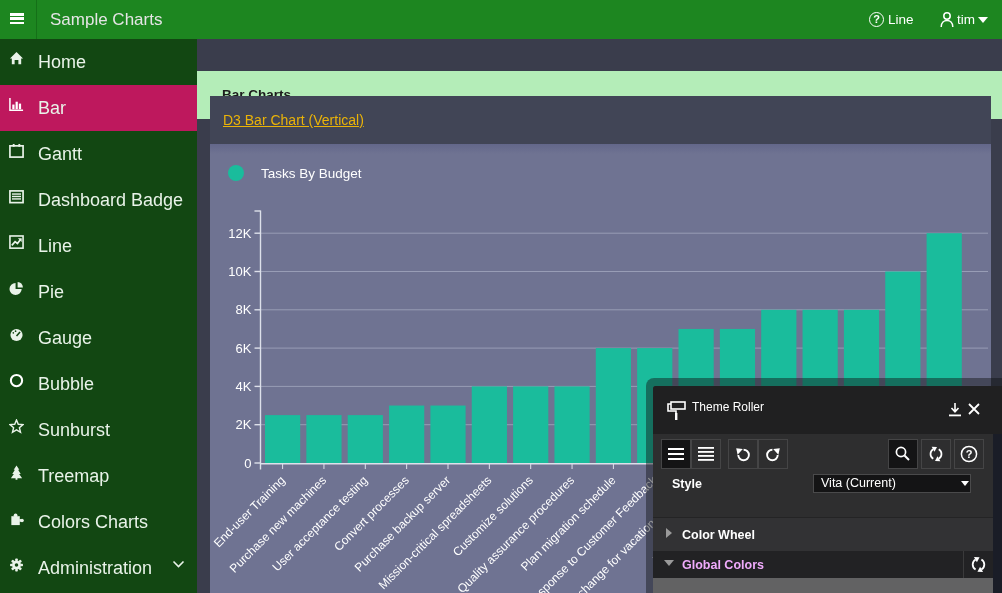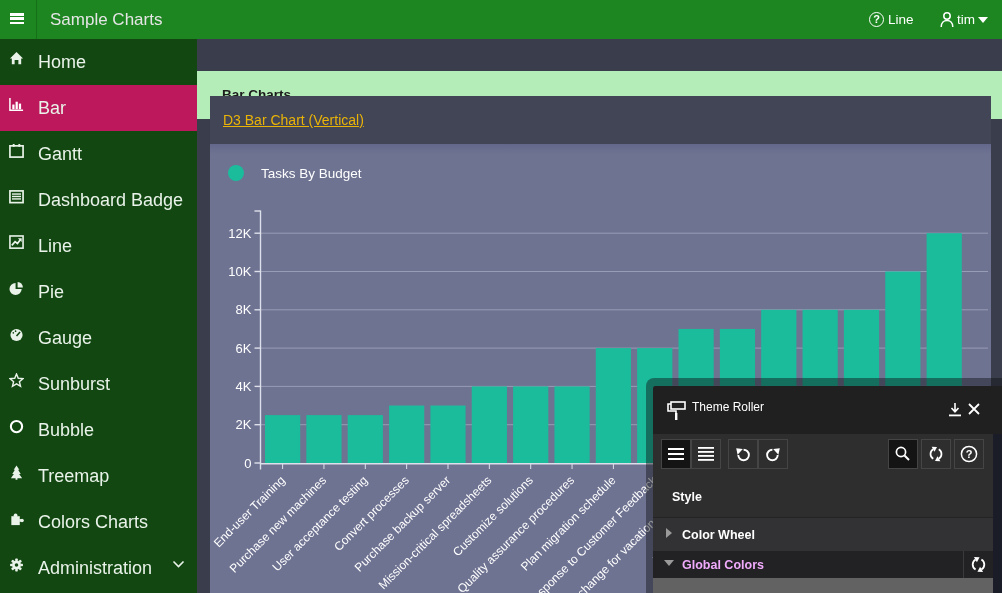--- a/index.html
+++ b/index.html
@@ -31,21 +31,21 @@
 #paneltitle { position:absolute; left:13px; top:16px; color:#eab308; font-size:14px;text-decoration:underline; }
 #chart { position:absolute; left:210px; top:144px; width:781px; height:449px; }
 #trshadow { position:absolute; left:646px; top:378px; width:356px; height:215px;
   background:rgba(16,18,20,0.45); border-radius:8px 0 0 0; }
 #troller { position:absolute; left:653px; top:386px; width:349px; height:207px; background:#2e2e2f; overflow:hidden; border-radius:3px 0 0 0; }
 #tr-head { position:absolute; left:0; top:0; width:349px; height:48px; background:#202021; }
 #tr-title { position:absolute; left:39px; top:14px; color:#fff; font-size:12px; }
 #tr-rightcol { position:absolute; left:340px; top:48px; width:9px; height:159px; background:#1a1d27; }
 .trbtn { position:absolute; width:30px; height:30px; background:#2e2e2f; border:1px solid #454546; }
 .trbtn.dark { background:#141415; }
-#tr-style { position:absolute; left:0; top:92px; width:341px; height:36px; }
+#tr-style { position:absolute; left:0; top:79px; width:341px; height:36px; }
 #tr-style .lab { position:absolute; left:19px; top:12px; color:#fff; font-size:12.5px; font-weight:bold; }
 #tr-combo { position:absolute; left:160px; top:9px; width:158px; height:19px; background:#141415;
   border:1px solid #4a4a4b; color:#fff; font-size:12.5px; }
 #tr-combo .v { position:absolute; left:7px; top:1px; }
 #tr-combo .ar { position:absolute; left:147px; top:6px; width:0; height:0;
   border-left:4px solid transparent; border-right:4px solid transparent; border-top:5px solid #fff; }
 #tr-cw { position:absolute; left:0; top:131px; width:341px; height:34px; background:#323234;
   border-top:1px solid #242425; }
 #tr-cw .lab { position:absolute; left:29px; top:10px; color:#fff; font-size:12.5px; font-weight:bold; }
 #tr-cw .arr { position:absolute; left:13px; top:10px; width:0; height:0;
@@ -132,29 +132,29 @@
       <svg width="15" height="16" viewBox="0 0 16 17">
         <circle cx="8" cy="8.5" r="6.5" fill="#e9f3e9"></circle>
         <path d="M8 9.5 L11.8 5.2" stroke="#124712" stroke-width="1.7"></path>
         <circle cx="4.6" cy="6.2" r="0.9" fill="#124712"></circle>
         <circle cx="7" cy="4.4" r="0.9" fill="#124712"></circle>
       </svg>
       <span class="slabel">Gauge</span>
     </div>
     <div class="sitem">
       <svg width="15" height="16" viewBox="0 0 16 17">
+        <circle cx="8" cy="8" r="6" fill="none" stroke="#fff" stroke-width="2.2"></circle>
+      </svg>
+      <span class="slabel">Bubble</span>
+    </div>
+    <div class="sitem">
+      <svg width="15" height="16" viewBox="0 0 16 17">
         <path d="M8 1 L9.9 5.6 L14.9 6 L11.1 9.2 L12.3 14.1 L8 11.5 L3.7 14.1 L4.9 9.2 L1.1 6 L6.1 5.6 Z" fill="none" stroke="#e9f3e9" stroke-width="1.5"></path>
       </svg>
       <span class="slabel">Sunburst</span>
-    </div>
-    <div class="sitem">
-      <svg width="15" height="16" viewBox="0 0 16 17">
-        <circle cx="8" cy="8" r="6" fill="none" stroke="#fff" stroke-width="2.2"></circle>
-      </svg>
-      <span class="slabel">Bubble</span>
     </div>
     <div class="sitem">
       <svg width="15" height="16" viewBox="0 0 16 17">
         <path d="M8 0.5 L11 5 H9.7 L12.5 9.5 H10.8 L14 14 H9 V15.8 H7 V14 H2 L5.2 9.5 H3.5 L6.3 5 H5 Z" fill="#e9f3e9"></path>
       </svg>
       <span class="slabel">Treemap</span>
     </div>
     <div class="sitem">
       <svg width="15" height="16" viewBox="0 0 16 17">
         <rect x="2.5" y="5.5" width="9" height="9.5" fill="#e9f3e9"></rect>
@@ -330,20 +330,24 @@
     </svg>
   </div>
   <div class="trbtn" style="left:301px;top:53px">
     <svg width="18" height="18" viewBox="0 0 18 18" style="margin:5px 0 0 5px">
       <circle cx="9" cy="9" r="7.6" fill="none" stroke="#fff" stroke-width="1.5"></circle>
       <text x="9" y="13" font-size="11" font-weight="bold" fill="#fff" text-anchor="middle" font-family="Liberation Sans">?</text>
     </svg>
   </div>
   <div id="tr-style">
       <div class="lab">Style</div>
+    <div id="tr-combo">
+        <div class="v">Vita (Current)</div>
+        <div class="ar"></div>
+      </div>
   </div>
   <div id="tr-cw">
       <div class="arr"></div>
       <div class="lab">Color Wheel</div>
     </div>
   <div id="tr-gc">
       <div class="arr"></div>
       <div class="lab">Global Colors</div>
       <div class="vd"></div>
     <svg width="19" height="19" viewBox="0 0 18 18" style="position:absolute;left:316px;top:4px">

